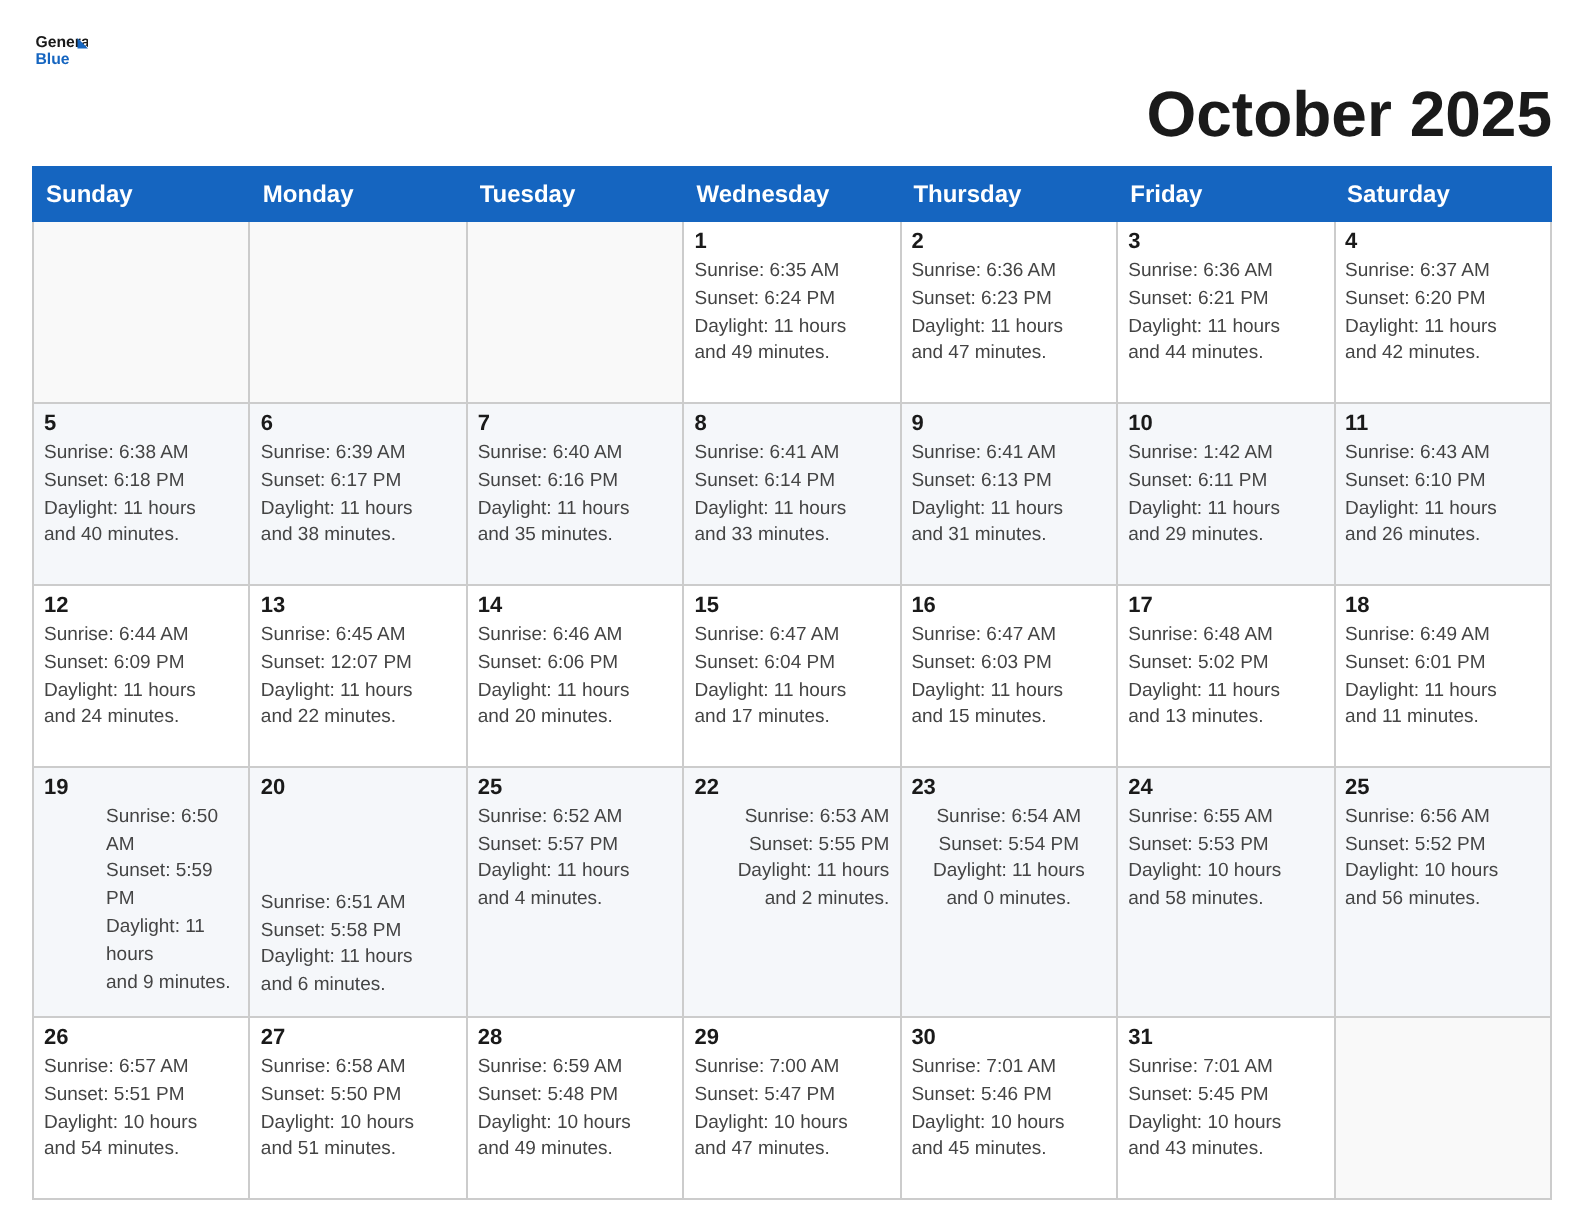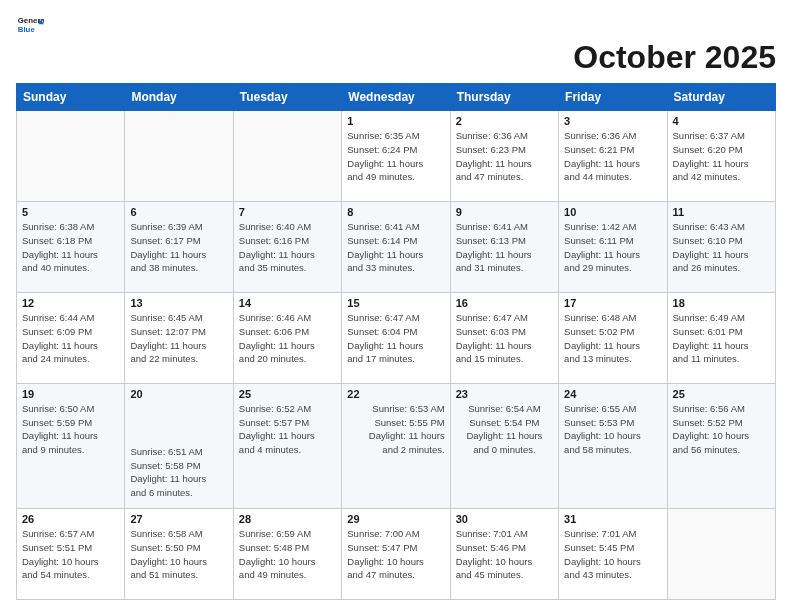--- a/index.html
+++ b/index.html
@@ -250,21 +250,21 @@
             <div class="day-number">18</div>
             <div class="day-info" style="white-space: pre-line;">Sunrise: 6:49 AM
 Sunset: 6:01 PM
 Daylight: 11 hours
 and 11 minutes.</div>
           </td>
         </tr>
         <tr>
           <td>
             <div class="day-number">19</div>
-            <div class="day-info" style="white-space: pre-line;">Sunrise: 6:50 AM
+            <div class="day-info" style="white-space: pre-line; margin-left: 31px;">Sunrise: 6:50 AM
 Sunset: 5:59 PM
 Daylight: 11 hours
 and 9 minutes.</div>
           </td>
           <td>
             <div class="day-number">20</div>
             <div class="day-info" style="white-space: pre-line; margin-top: 45px;">Sunrise: 6:51 AM
 Sunset: 5:58 PM
 Daylight: 11 hours
 and 6 minutes.</div>

